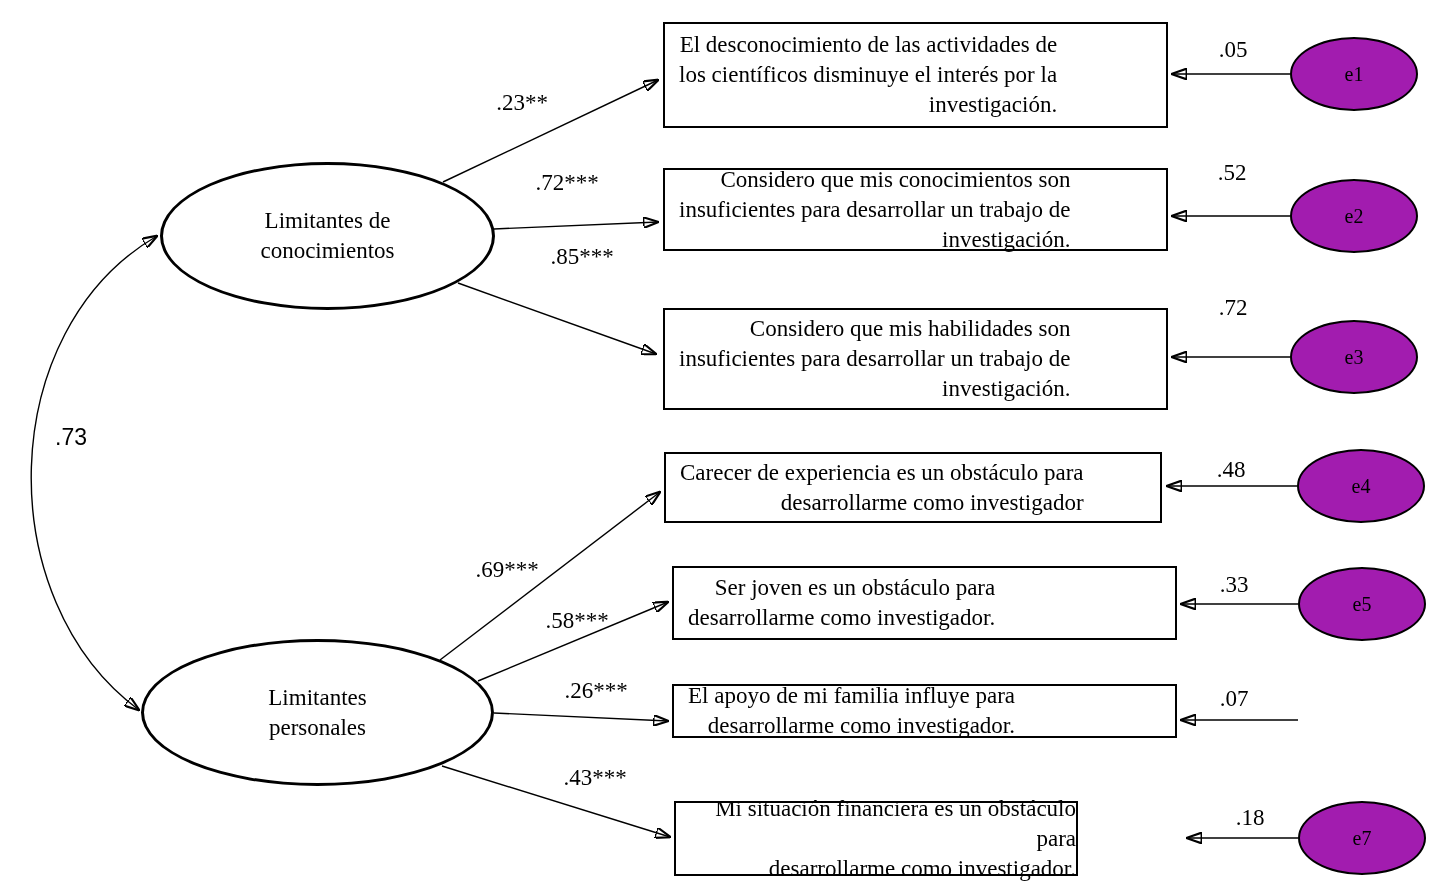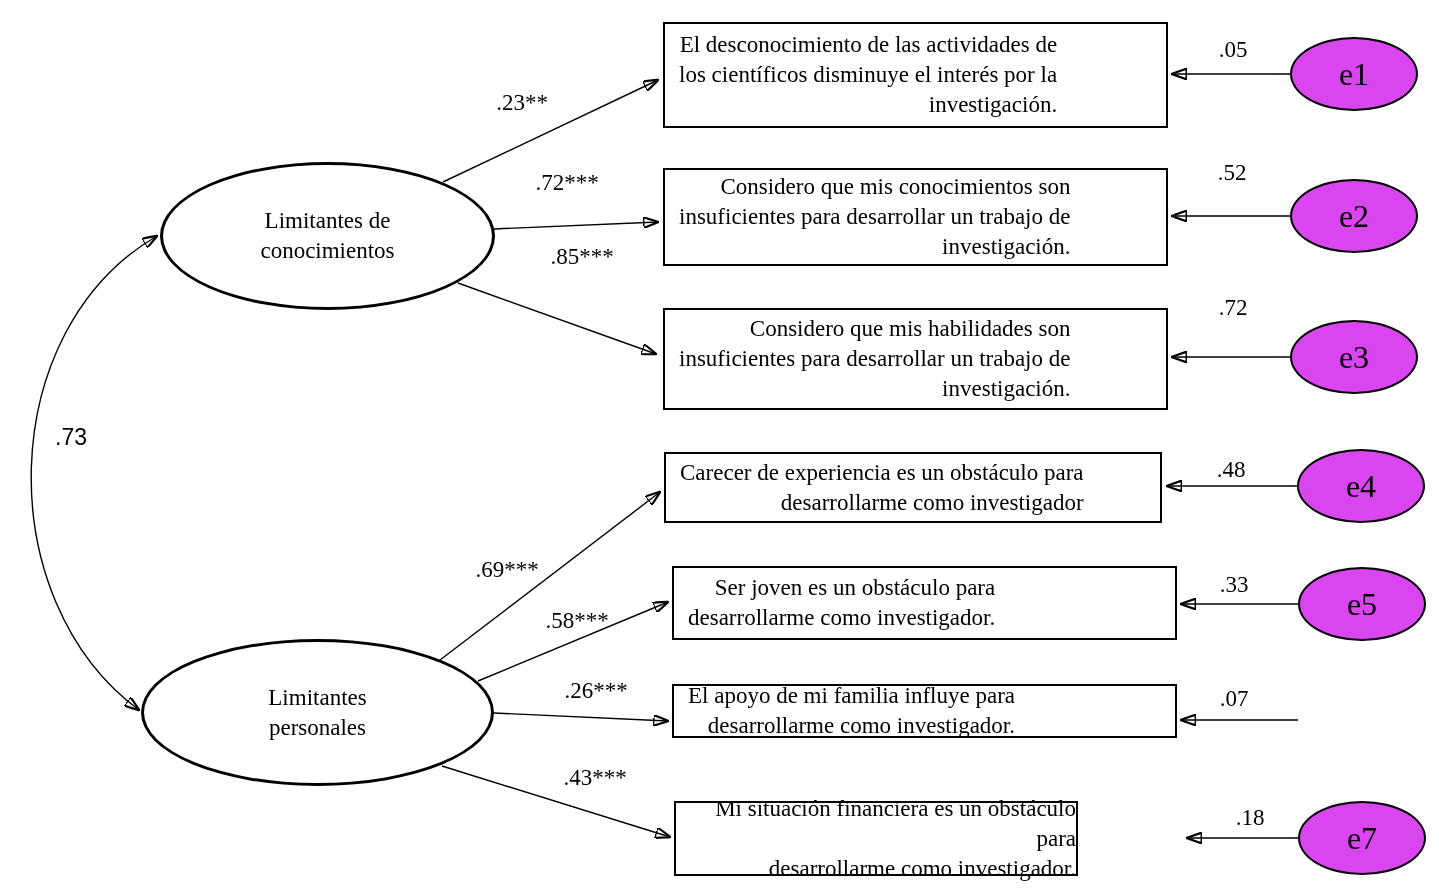--- a/index.html
+++ b/index.html
@@ -25,23 +25,23 @@
     position:absolute; box-sizing:border-box;
     border:2.5px solid #000; background:#fff;
     display:flex; align-items:center;
     font-size:23px; line-height:30px;
     padding-left:14px; white-space:pre-line;text-align:right;
   }
   .error-ellipse {
     position:absolute; box-sizing:border-box;
     width:128px; height:74px;
     border:2.5px solid #000; border-radius:50%;
-    background:#d946ef;
+    background:#a21caf;
     display:flex; align-items:center; justify-content:center;
-    font-size:32px;
+    font-size:20px;
   }
   .coef, .errval, .corr {
     position:absolute; transform:translate(-50%,-50%);
     font-size:23px; white-space:nowrap; background:transparent;
   }
   .corr { font-family:"Liberation Sans", sans-serif; }
 </style>
 </head>
 <body>
 
@@ -81,21 +81,21 @@
   <div class="factor" style="left:160px;top:162px;width:335px;height:148px">
     <span>Limitantes de
 conocimientos</span>
   </div>
 
   <div class="corr" style="left:71px;top:437px">.73</div>
 
   <div class="indicator" style="left:663px;top:22px;width:505px;height:106px">El desconocimiento de las actividades de
 los científicos disminuye el interés por la
 investigación.</div>
-  <div class="indicator" style="left:663px;top:168px;width:505px;height:98px">Considero que mis conocimientos son
+  <div class="indicator" style="left:663px;top:168px;width:505px;height:83px">Considero que mis conocimientos son
 insuficientes para desarrollar un trabajo de
 investigación.</div>
   <div class="indicator" style="left:663px;top:308px;width:505px;height:102px">Considero que mis habilidades son
 insuficientes para desarrollar un trabajo de
 investigación.</div>
   <div class="indicator" style="left:664px;top:452px;width:498px;height:71px">Carecer de experiencia es un obstáculo para
 desarrollarme como investigador</div>
   <div class="indicator" style="left:672px;top:566px;width:505px;height:74px">Ser joven es un obstáculo para
 desarrollarme como investigador.</div>
   <div class="indicator" style="left:672px;top:684px;width:505px;height:54px">El apoyo de mi familia influye para

